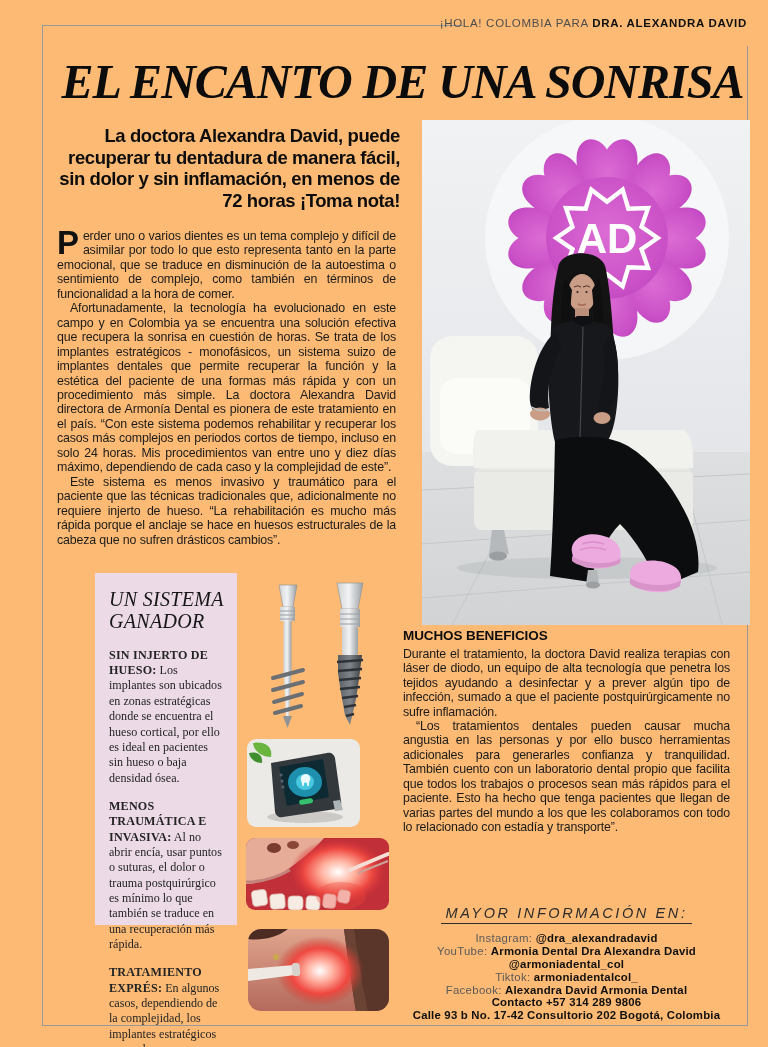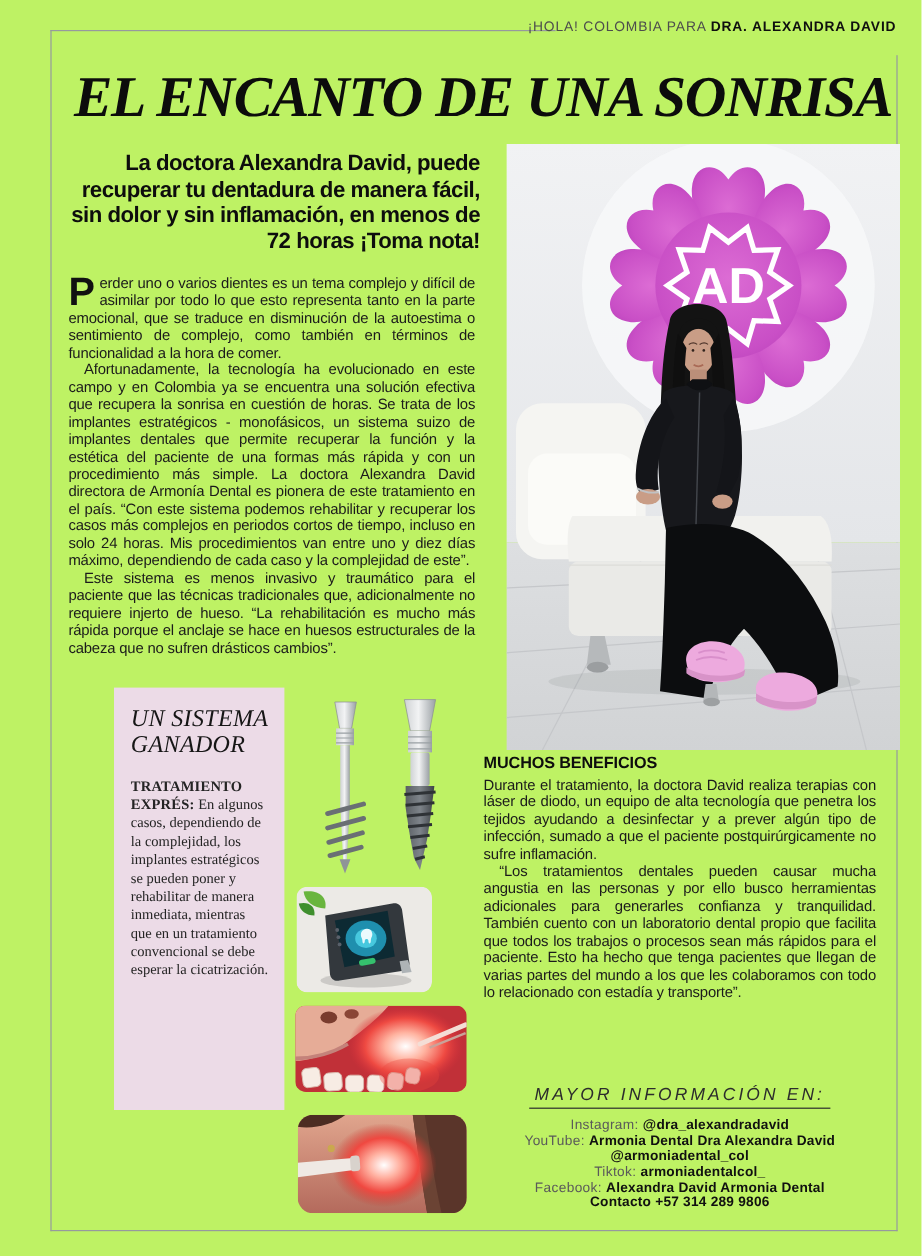--- a/index.html
+++ b/index.html
@@ -1,16 +1,16 @@
 <!DOCTYPE html>
 <html><head>
 <meta charset="utf-8">
 <style>
   html,body{margin:0;padding:0;background:#fff;}
-  .page{position:relative;width:768px;height:1047px;background:#bef264;
+  .page{position:relative;width:768px;height:1047px;background:#fdba74;
         font-family:"Liberation Sans",sans-serif;overflow:hidden;}
 
   
   .frame{position:absolute;background:#969a9e;}
   .fr-top{left:42px;top:25px;width:421px;height:1px;}
   .fr-left{left:42px;top:25px;width:1px;height:1001px;}
   .fr-right{left:747px;top:46px;width:1px;height:980px;}
   .fr-bottom{left:42px;top:1025px;width:706px;height:1px;}
 
   .masthead{position:absolute;top:17px;right:21px;font-size:11.5px;letter-spacing:.7px;
@@ -174,20 +174,22 @@
   </div>
 
   <div class="bodycol">
     <p><span class="dropcap">P</span><span>erder uno o varios dientes es un tema complejo y difícil de asimilar por todo lo que esto representa tanto en la parte emocional, que se traduce en disminución de la autoestima o sentimiento de complejo, como también en términos de funcionalidad a la hora de comer.</span></p>
     <p class="ind">Afortunadamente, la tecnología ha evolucionado en este campo y en Colombia ya se encuentra una solución efectiva que recupera la sonrisa en cuestión de horas. Se trata de los implantes estratégicos - monofásicos, un sistema suizo de implantes dentales que permite recuperar la función y la estética del paciente de una formas más rápida y con un procedimiento más simple. La doctora Alexandra David directora de Armonía Dental es pionera de este tratamiento en el país. “Con este sistema podemos rehabilitar y recuperar los casos más complejos en periodos cortos de tiempo, incluso en solo 24 horas. Mis procedimientos van entre uno y diez días máximo, dependiendo de cada caso y la complejidad de este”.</p>
     <p class="ind">Este sistema es menos invasivo y traumático para el paciente que las técnicas tradicionales que, adicionalmente no requiere injerto de hueso. “La rehabilitación es mucho más rápida porque el anclaje se hace en huesos estructurales de la cabeza que no sufren drásticos cambios”.</p>
   </div>
 
   <aside class="pinkbox">
     <h2 class="pb-title">UN SISTEMA GANADOR</h2>
+    <p><span class="hd">SIN INJERTO DE HUESO:</span><span> Los implantes son ubicados en zonas estratégicas donde se encuentra el hueso cortical, por ello es ideal en pacientes sin hueso o baja densidad ósea.</span></p>
+    <p><span class="hd">MENOS TRAUMÁTICA E INVASIVA:</span><span> Al no abrir encía, usar puntos o suturas, el dolor o trauma postquirúrgico es mínimo lo que también se traduce en una recuperación más rápida.</span></p>
     <p><span class="hd">TRATAMIENTO EXPRÉS:</span><span> En algunos casos, dependiendo de la complejidad, los implantes estratégicos se pueden poner y rehabilitar de manera inmediata, mientras que en un tratamiento convencional se debe esperar la cicatrización.</span></p>
   </aside>
 
   <div class="imgbox implants">
     <svg width="145" height="155" viewBox="0 0 145 155">
       <defs>
         <linearGradient id="metal" x1="0" y1="0" x2="1" y2="0">
           <stop offset="0" stop-color="#cfd2d4"></stop>
             <stop offset="0.45" stop-color="#f2f3f4"></stop>
             <stop offset="1" stop-color="#9aa0a4"></stop>
@@ -318,16 +320,17 @@
   </div>
 
   <div class="contact">
     <div class="c-head">MAYOR INFORMACIÓN EN:</div>
     <div class="line"><span class="lbl">Instagram: </span><span class="val">@dra_alexandradavid</span></div>
     <div class="line"><span class="lbl">YouTube: </span><span class="val">Armonia Dental Dra Alexandra David</span></div>
     <div class="line"><span class="lbl"></span><span class="val">@armoniadental_col</span></div>
     <div class="line"><span class="lbl">Tiktok: </span><span class="val">armoniadentalcol_</span></div>
     <div class="line"><span class="lbl">Facebook: </span><span class="val">Alexandra David Armonia Dental</span></div>
     <div class="line"><span class="lbl"></span><span class="val">Contacto +57 314 289 9806</span></div>
+    <div class="line"><span class="lbl"></span><span class="val">Calle 93 b No. 17-42 Consultorio 202 Bogotá, Colombia</span></div>
   </div>
 
   <div class="pagenum">77</div>
 </div>
 
 </body></html>

